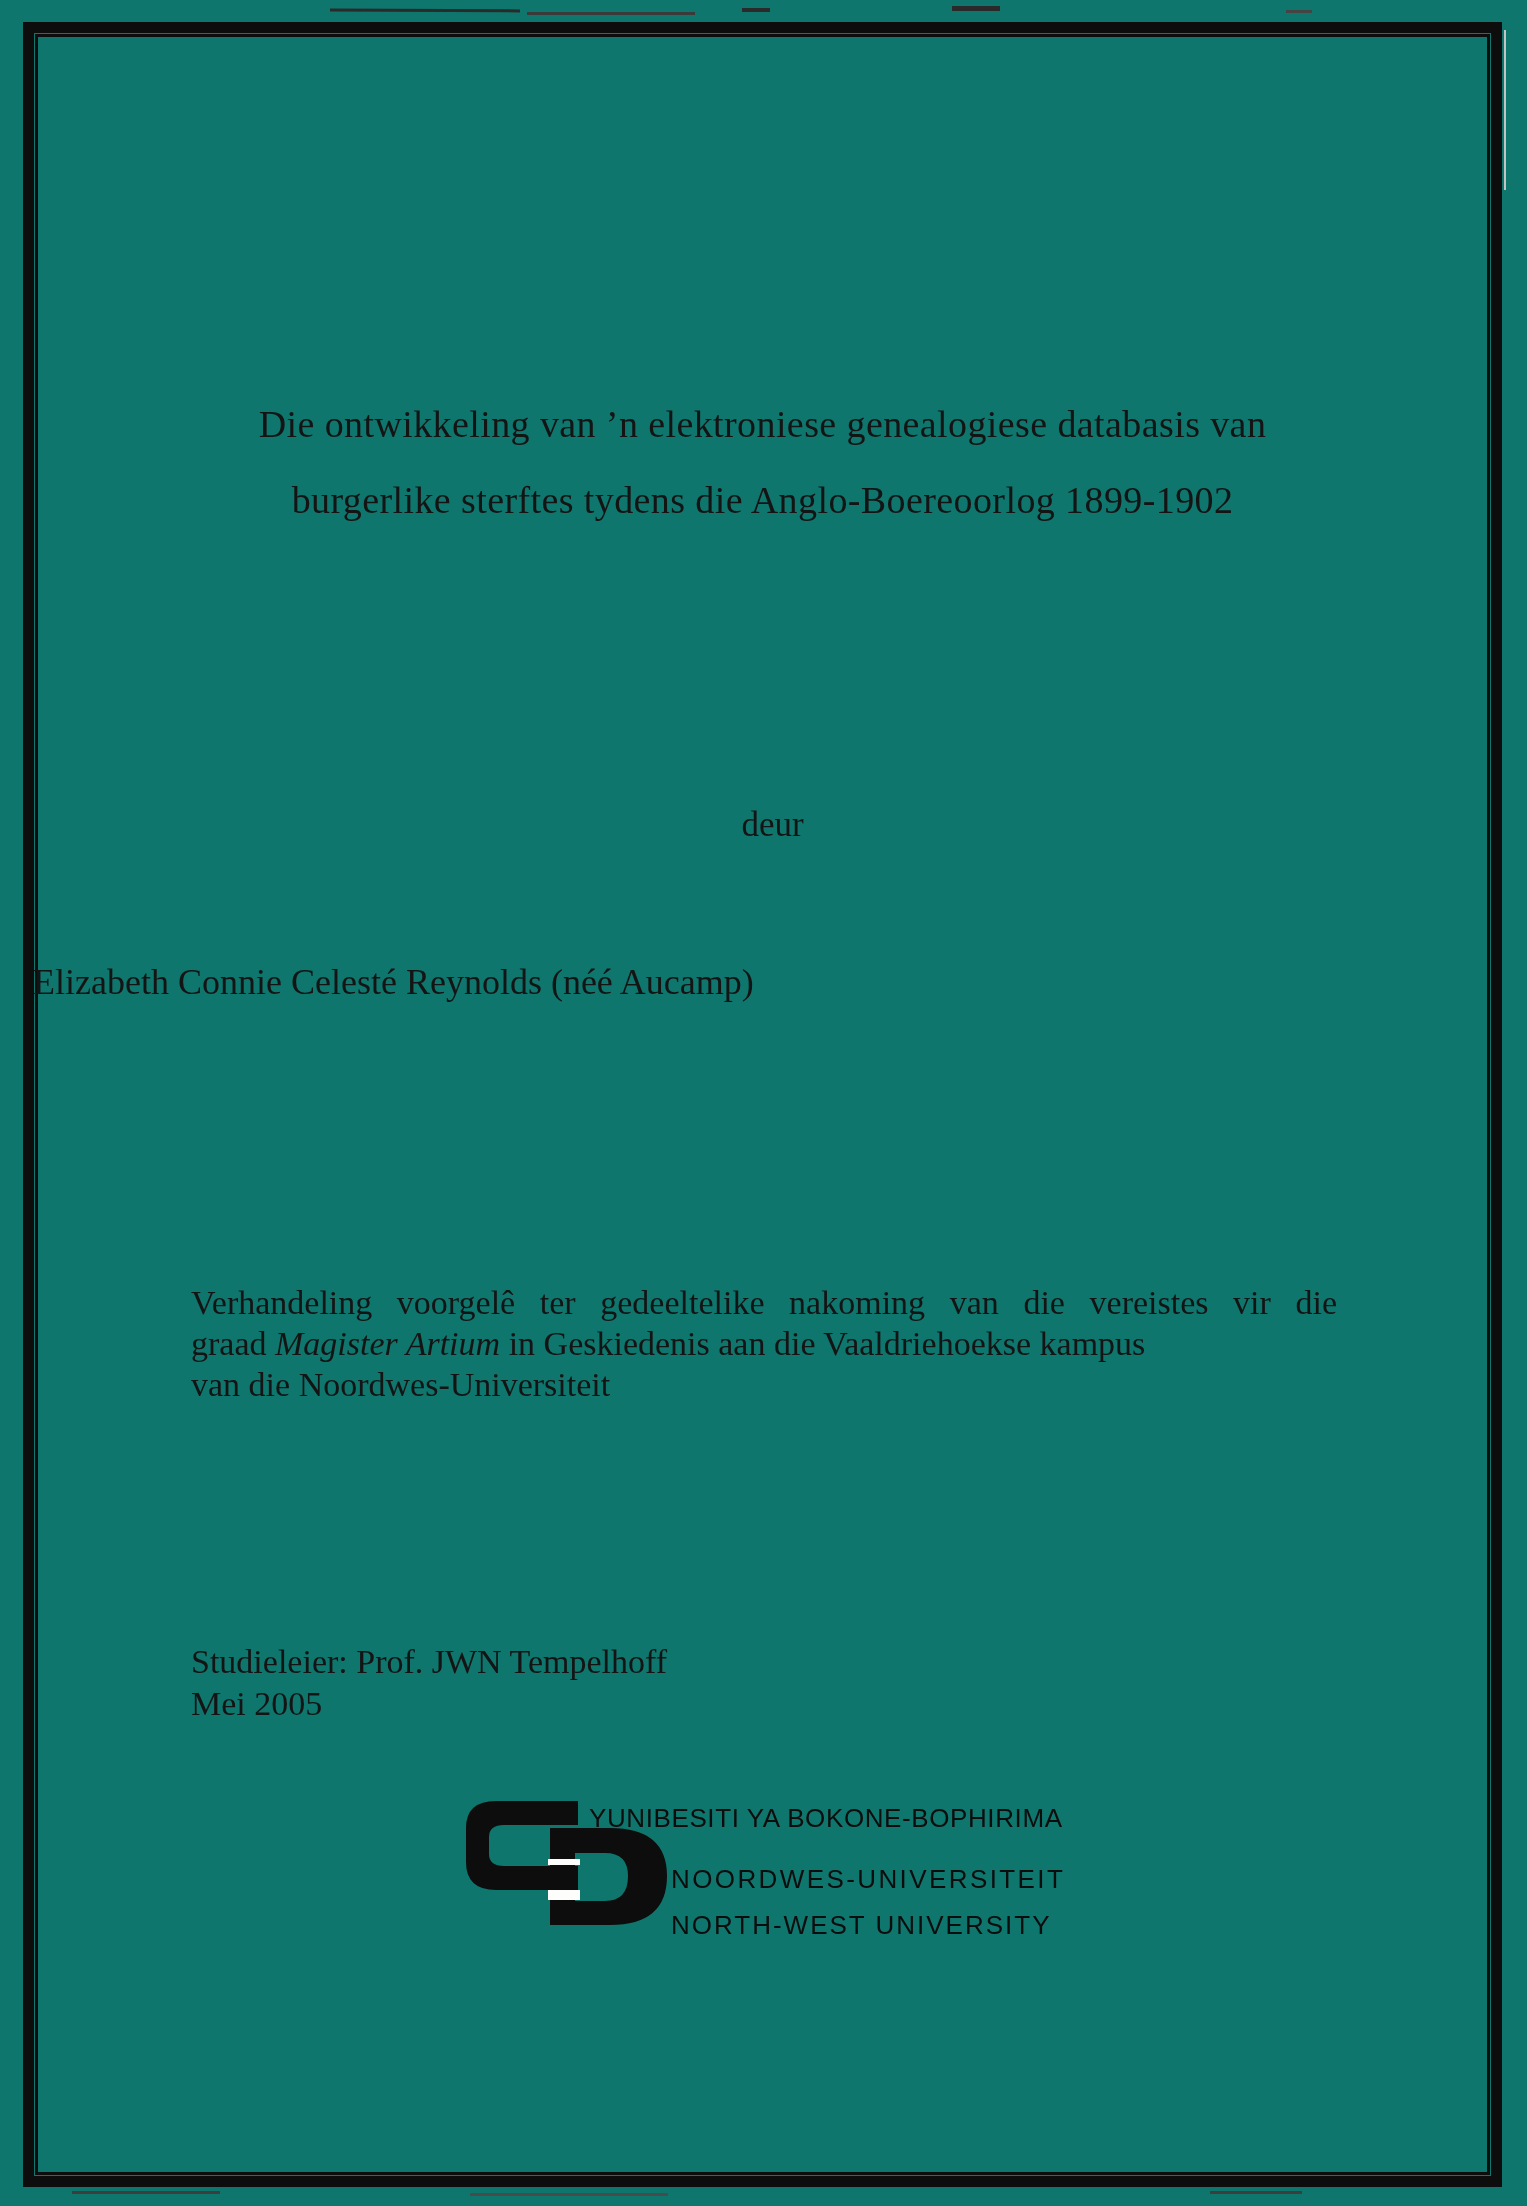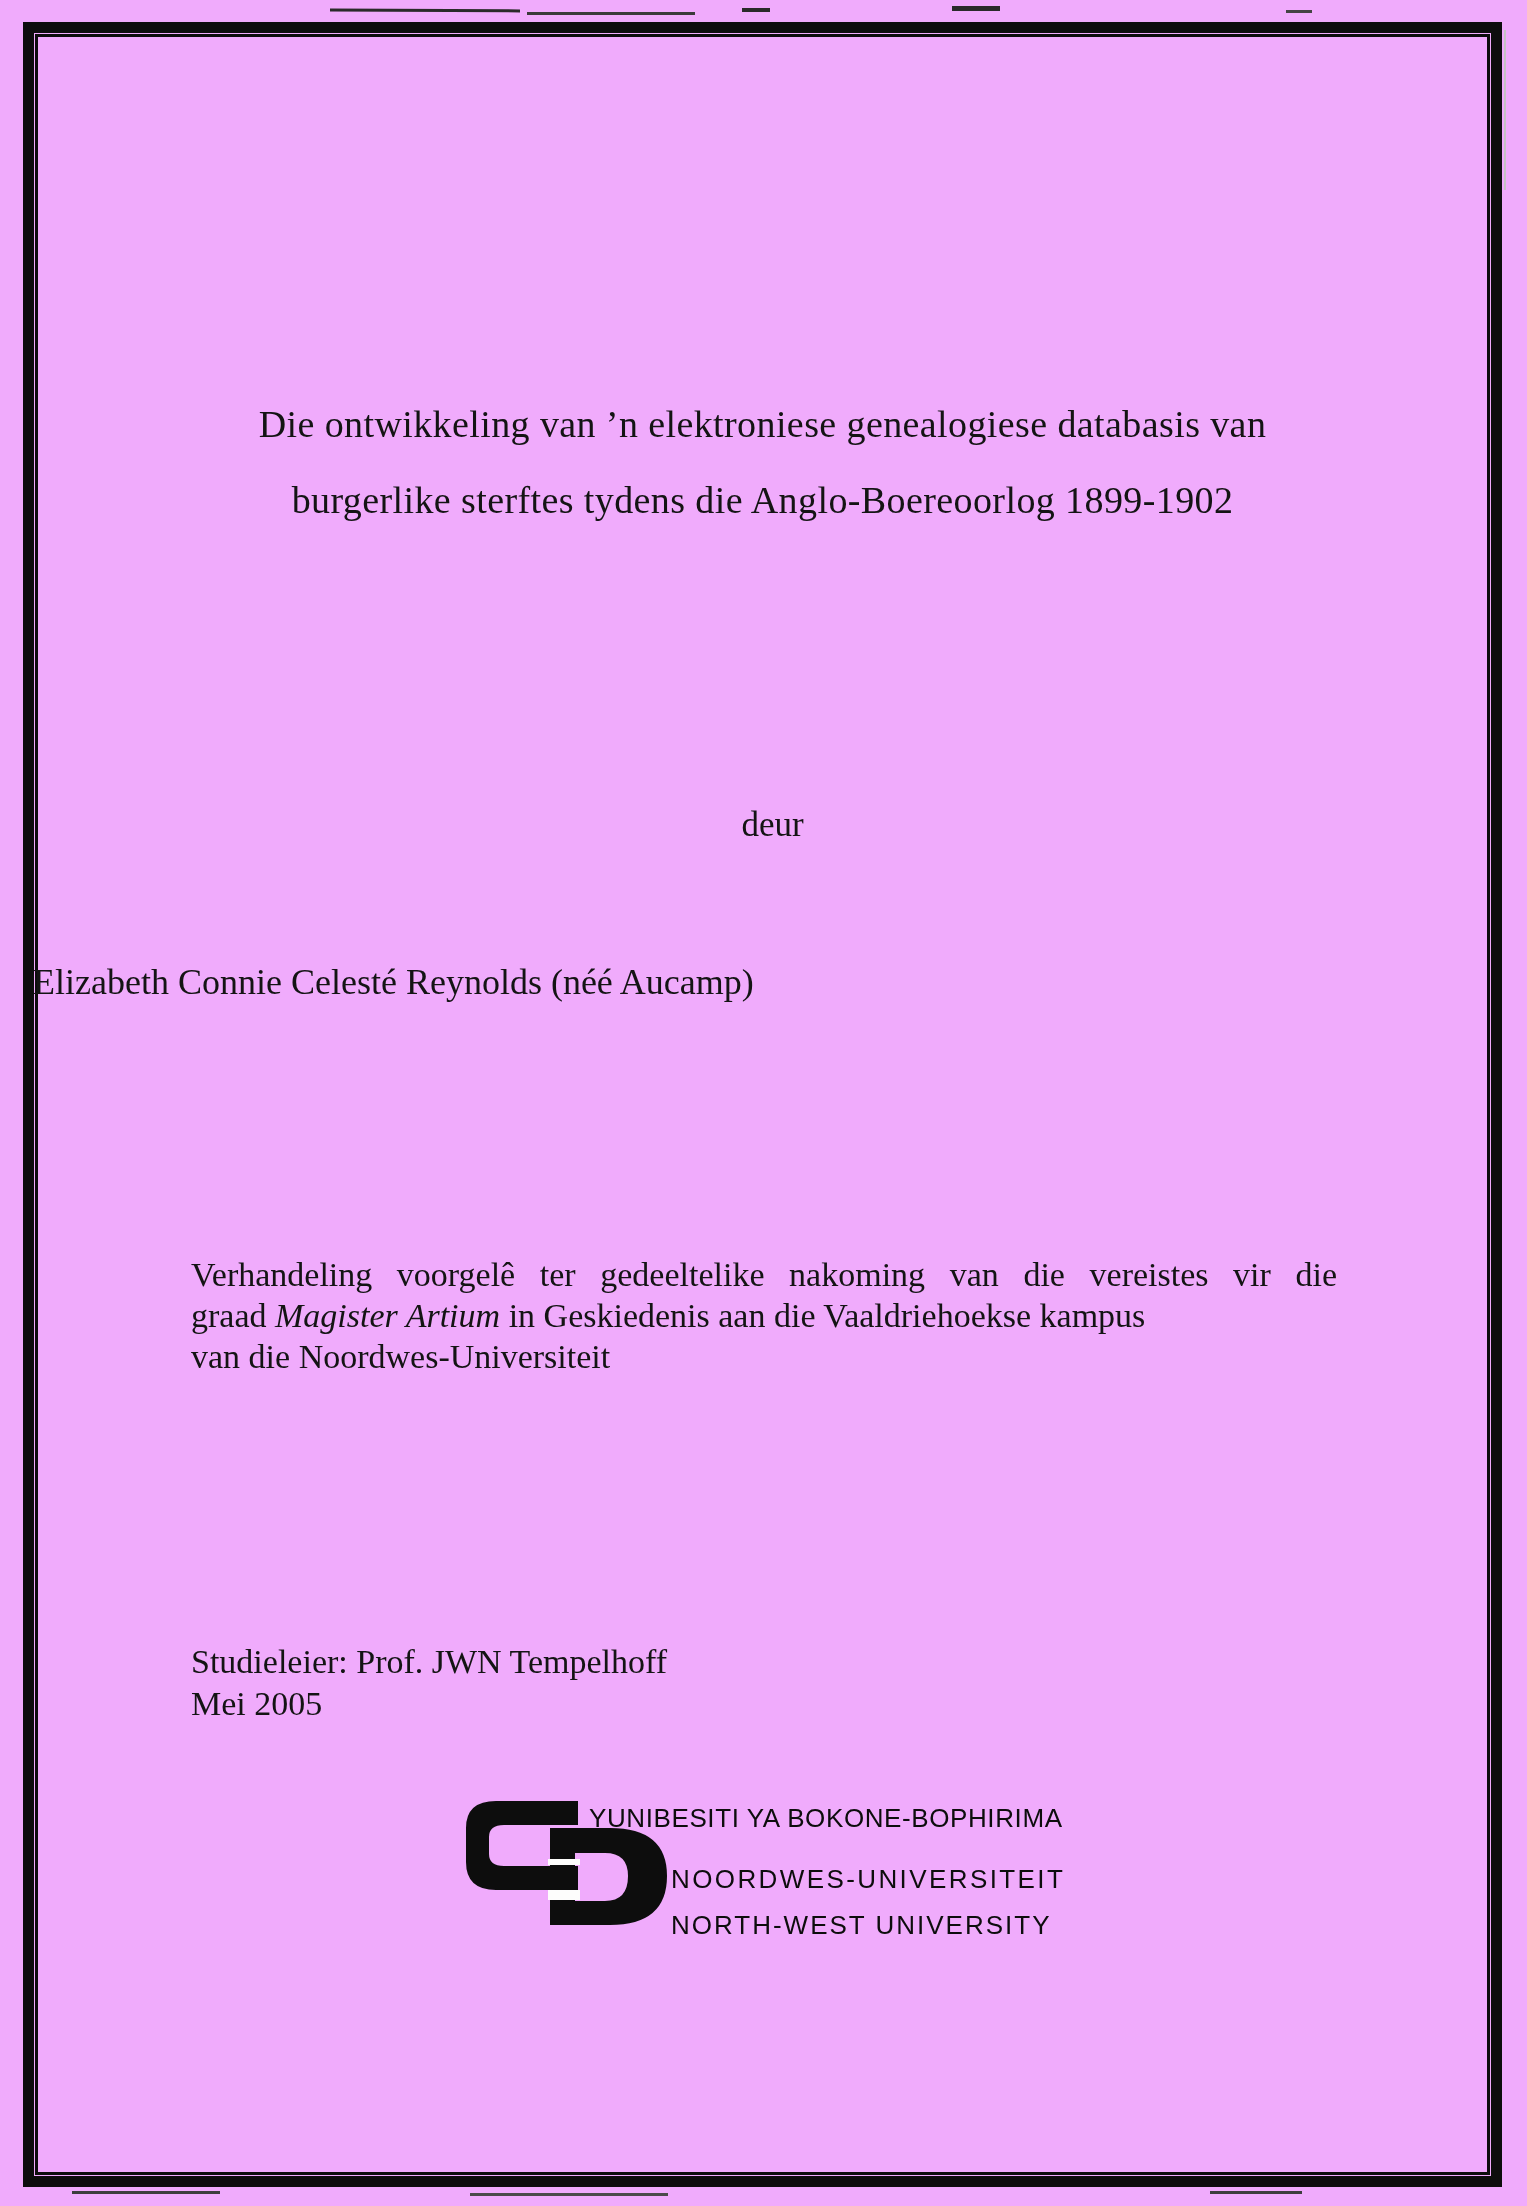--- a/index.html
+++ b/index.html
@@ -1,19 +1,19 @@
 <!DOCTYPE html>
 <html><head>
 <meta charset="utf-8">
 <style>
   html,body { margin:0; padding:0; background:#ffffff; }
   .page {
     position:relative;
     width:1527px; height:2206px;
-    background:#f0abfc;
+    background:#0f766e;
     overflow:hidden;
     font-family:"Liberation Serif","DejaVu Serif",serif;
     color:#141414;
   }
   
   .frame {
     position:absolute; left:23px; top:22px;
     width:1479px; height:2165px;
     border:11px solid #0d0d0d;
     box-sizing:border-box;
@@ -30,21 +30,21 @@
   }
   .byline-deur {
     position:absolute; left:33px; top:805px; width:1479px;
     font-size:35px; line-height:40px; text-align:center;
   }
   .author-line {
     position:absolute; left:33px; top:962px; width:1479px;
     font-size:36px; line-height:40px; text-align:left;
   }
   .statement {
-    position:absolute; left:191px; top:1254px; width:1146px;
+    position:absolute; left:191px; top:1282px; width:1146px;
     font-size:34px; line-height:41px;
   }
   .statement .justified { text-align:justify; text-align-last:justify; }
   .statement .ital { font-style:italic; }
   .footer-block {
     position:absolute; left:191px; top:1641px;
     font-size:34px; line-height:42px;
   }
   .footer-block .date { display:inline-block; }
   

